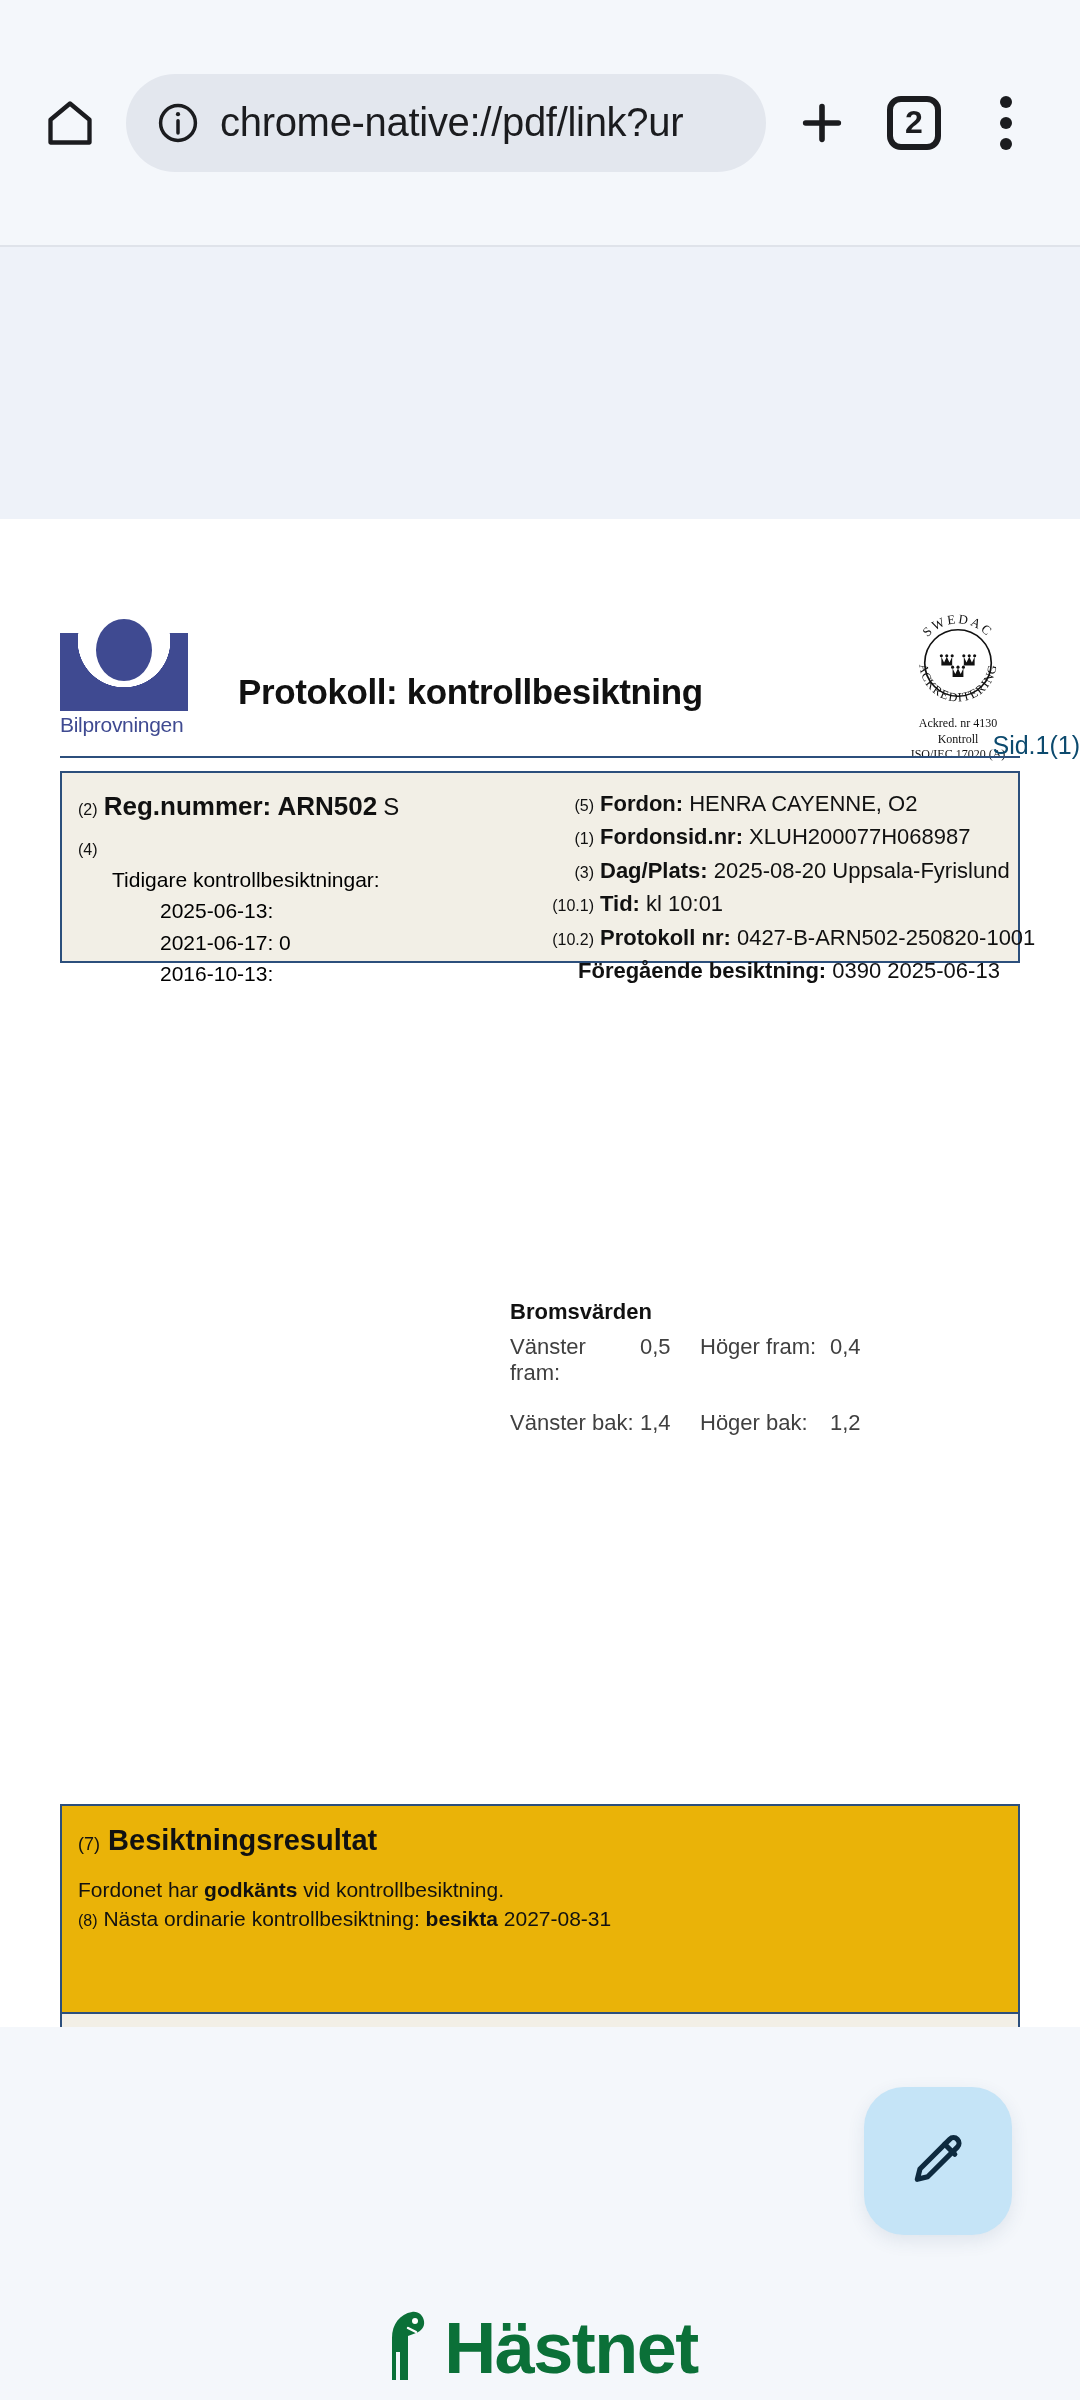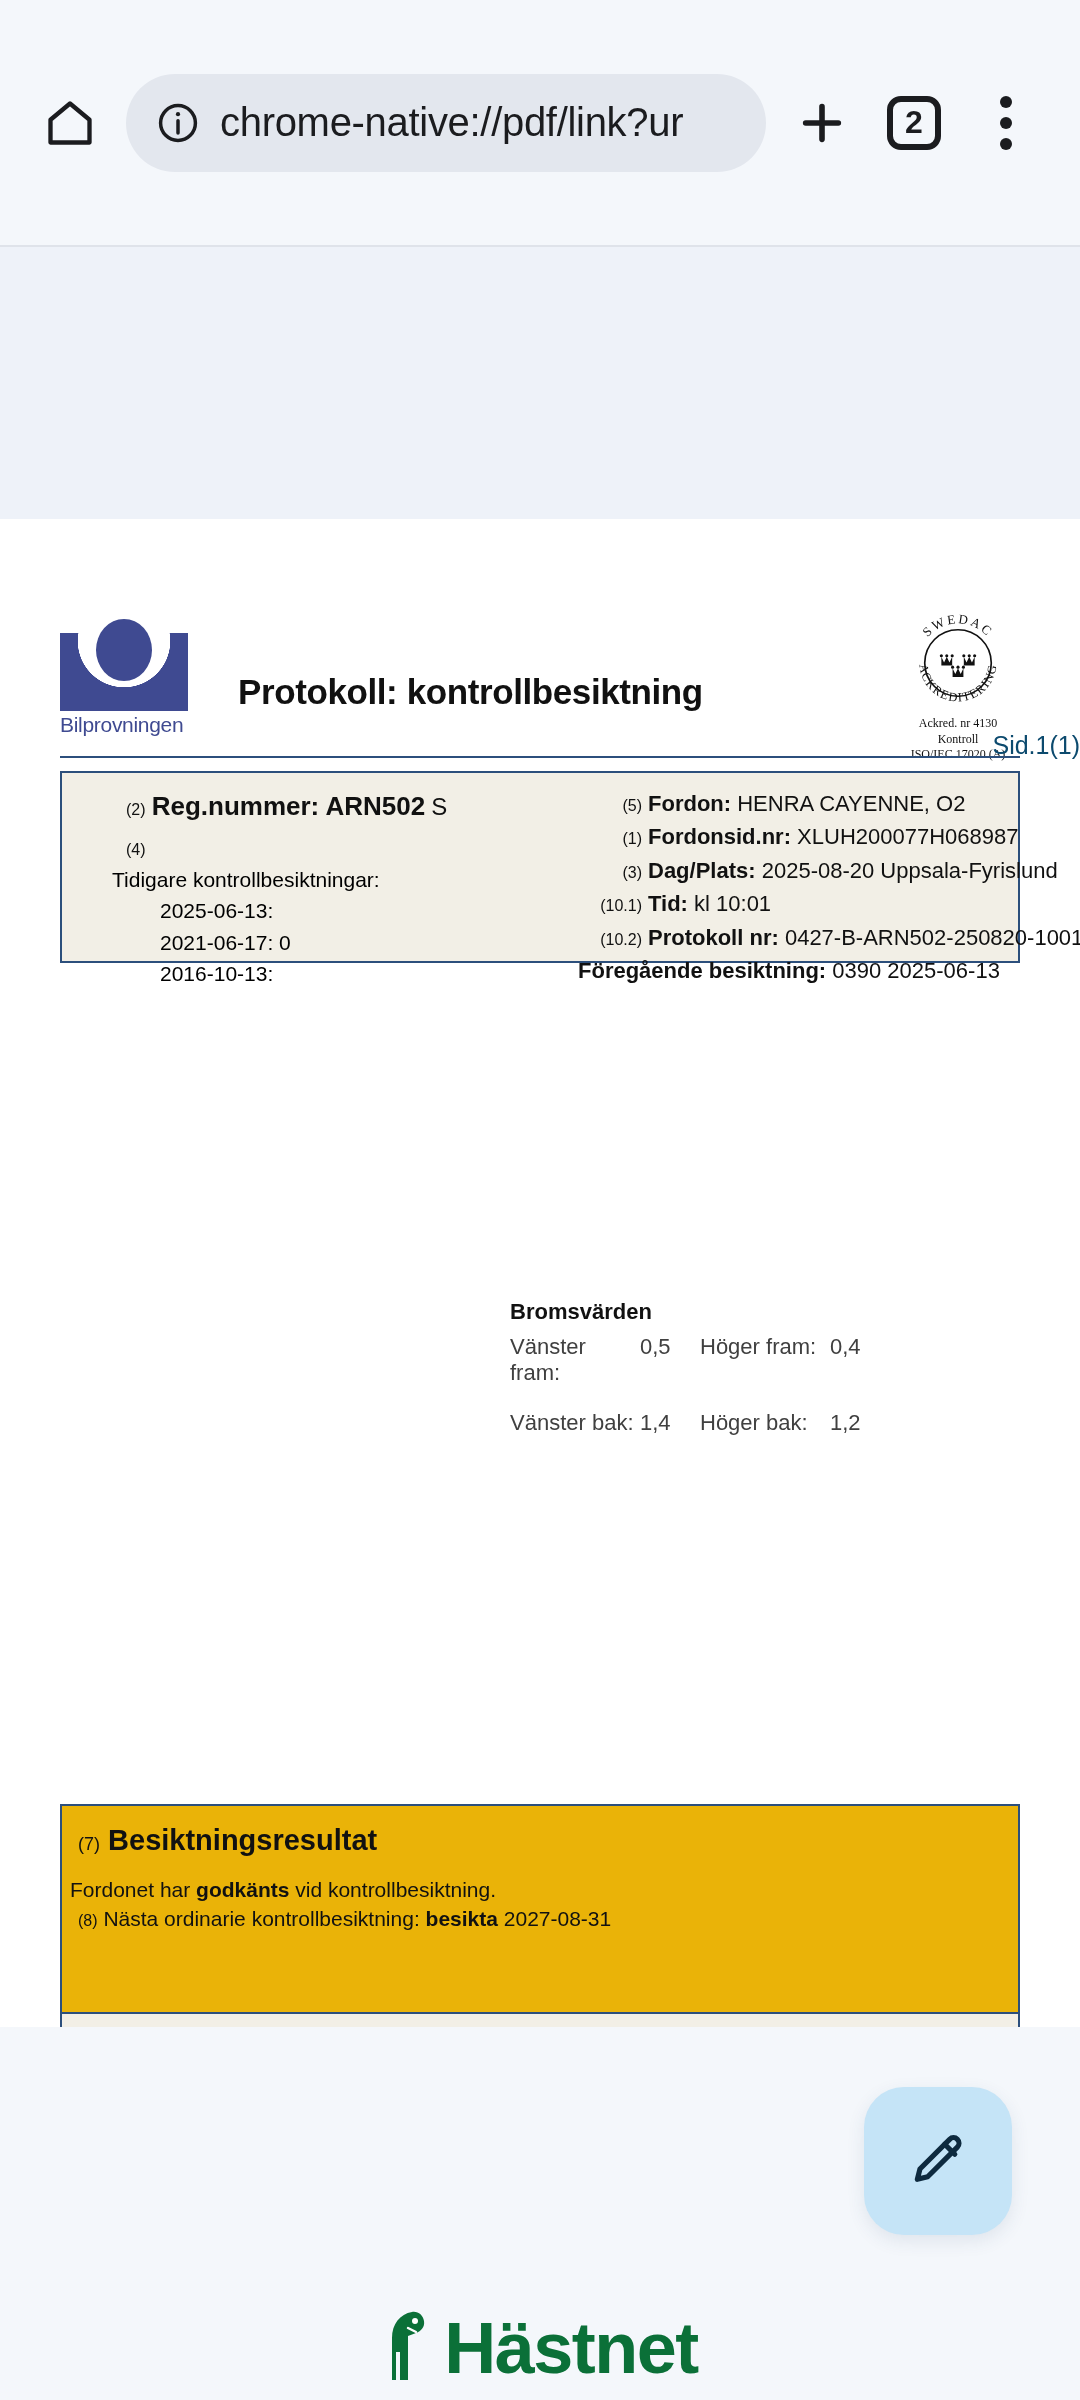--- a/index.html
+++ b/index.html
@@ -105,21 +105,21 @@
     background: #2c4f7c;
   }
 
   
   .info-box {
     position: absolute; left: 60px; top: 252px; width: 960px; height: 192px;
     background: #f2efe6; border: 2px solid #2c4f7c;
   }
   .col-left  { position: absolute; left: 16px;  top: 14px; width: 440px; }
   .col-right { position: absolute; left: 478px; top: 14px; width: 470px; }
-  .row { font-size: 22px; color: #111; line-height: 1.52; white-space: nowrap; margin-left: 48px; }
+  .row { font-size: 22px; color: #111; line-height: 1.52; white-space: nowrap; }
   .tag { font-size: 16px; color: #111; }
   .lbl { font-weight: bold; }
   .big { font-size: 26px; font-weight: bold; }
   .r-ind { display: inline-block; min-width: 54px; text-align: right; margin-right: 6px; }
   .prev-list { margin-left: 34px; font-size: 21px; line-height: 1.5; }
   .prev-list .d { margin-left: 48px; }
   .foreg { margin-left: 38px; }
 
   
   .brake {
@@ -129,21 +129,21 @@
   .brake-grid { display: grid; grid-template-columns: 130px 60px 130px 60px; font-size: 22px; color: #404040; row-gap: 24px; }
   .brake-grid .v { text-align: left; }
 
   
   .result-box {
     position: absolute; left: 60px; top: 1285px; width: 960px; height: 210px;
     background: #eab308; border: 2px solid #2c4f7c; text-decoration: underline;
   }
   .result-title { position: absolute; left: 16px; top: 18px; font-size: 29px; font-weight: bold; color: #111; }
   .result-title .tag { font-size: 18px; font-weight: normal; }
-  .result-l1 { position: absolute; left: 8px; top: 72px; font-size: 21px; color: #111; }
+  .result-l1 { position: absolute; left: 16px; top: 72px; font-size: 21px; color: #111; }
   .result-l2 { position: absolute; left: 16px; top: 101px; font-size: 21px; color: #111; }
 
   .sign-box {
     position: absolute; left: 60px; top: 1495px; width: 960px; height: 118px;
     background: #f2efe6; border: 2px solid #2c4f7c; border-top: none;
   }
   .sign-left { position: absolute; left: 16px; top: 12px; font-size: 20px; color: #111; line-height: 1.34; }
   .sign-right { position: absolute; left: 478px; top: 12px; font-size: 17px; color: #111; line-height: 1.42; }
   .sign-right .hd { font-weight: bold; font-size: 20px; margin-bottom: 2px; }
 

